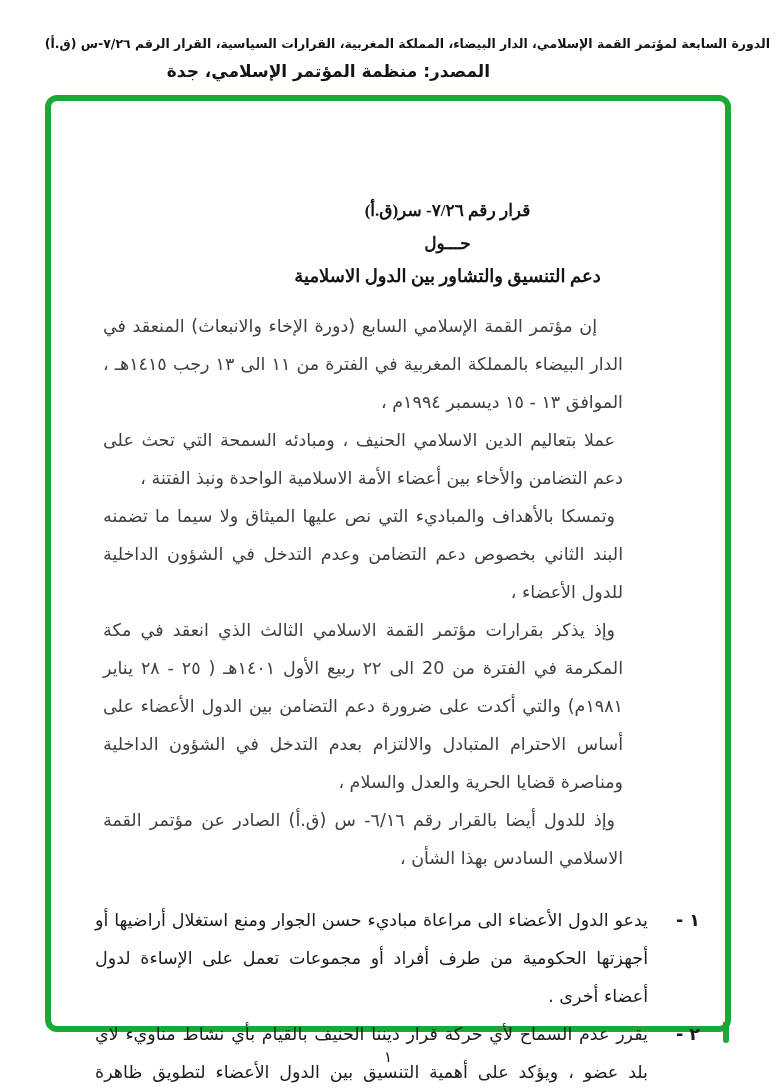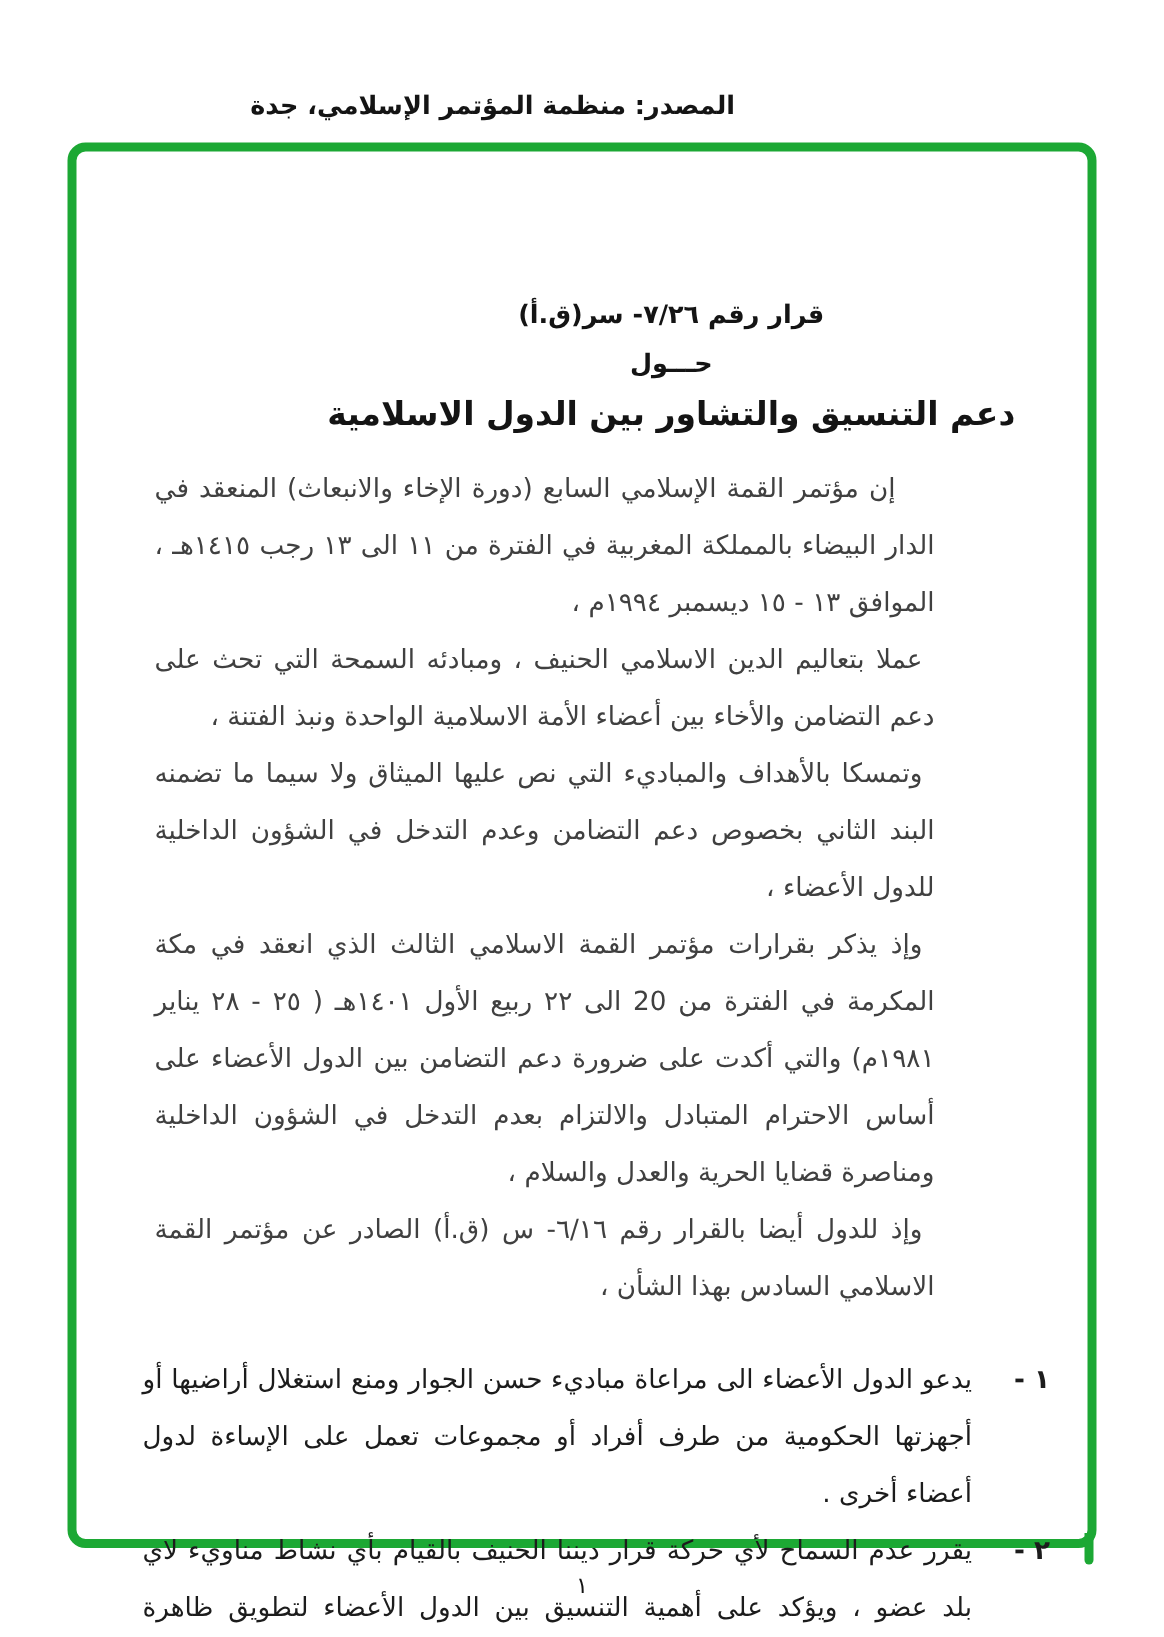--- a/index.html
+++ b/index.html
@@ -65,23 +65,24 @@
     width: 672px;
     box-sizing: border-box;
     padding: 0 24px 0 43px;
     direction: rtl;
   }
   .title-block {
     margin: 92px 0 10px 100px;
     text-align: center;
     font-weight: bold;
     color: #141414;
+    font-family: Liberation Serif, serif;
   }
   .title-line { font-size: 17px; line-height: 33px; }
-  .title-line.big { font-size: 22px; letter-spacing: 0.5px; }
+  .title-line.big { font-size: 18px; letter-spacing: 0.5px; }
 
   .body-text { margin-top: 14px; }
   .para {
     margin: 0 77px 0 8px;
     font-size: 17.5px;
     line-height: 38px;
     text-align: justify;
     text-indent: 8px;
     color: #404040;
   }
@@ -114,20 +115,21 @@
     text-align: center;
     font-size: 15px;
     color: #141414;
   }
 </style>
 </head>
 <body>
 
 <div class="page">
 
+  <div class="hdr1">الدورة السابعة لمؤتمر القمة الإسلامي، الدار البيضاء، المملكة المغربية، القرارات السياسية، القرار الرقم ٧/٢٦-س (ق.أ)</div>
   <div class="hdr2">المصدر: منظمة المؤتمر الإسلامي، جدة</div>
 
   <div class="frame" style="border-color: rgb(28, 168, 52);"></div>
   <div class="frame-stub" style="background: rgb(28, 168, 52);"></div>
 
   <div class="doc">
 
     <div class="title-block">
       <div class="title-line">قرار رقم ٧/٢٦- سر(ق.أ)</div>
       <div class="title-line">حـــول</div>

